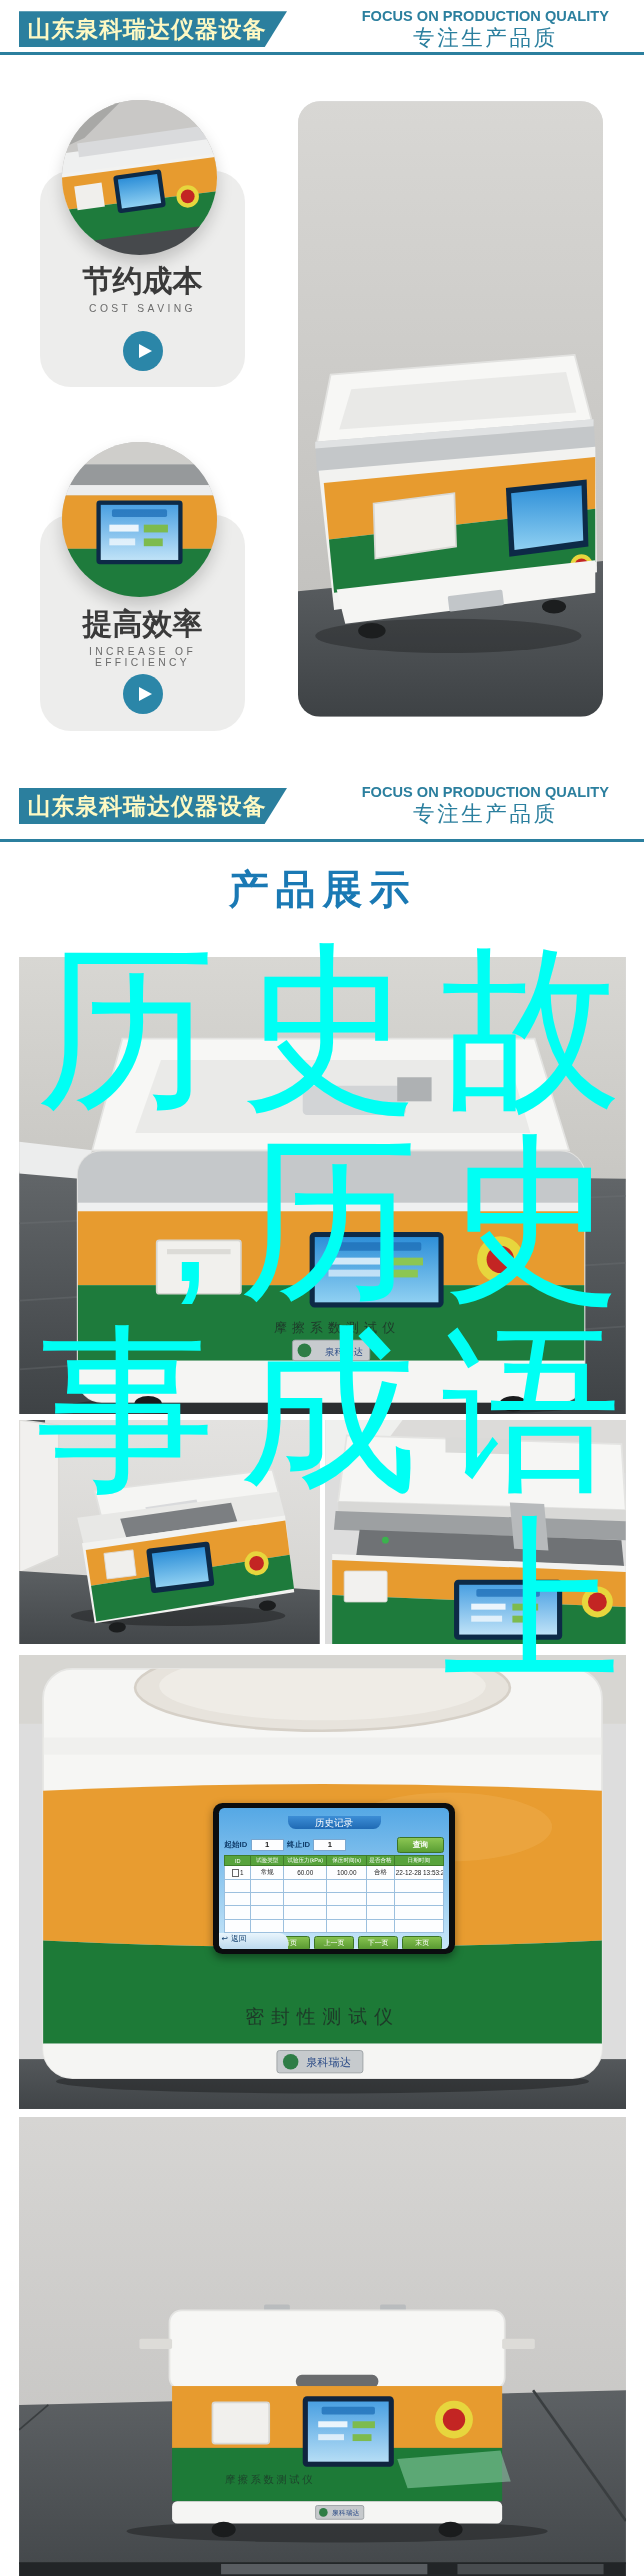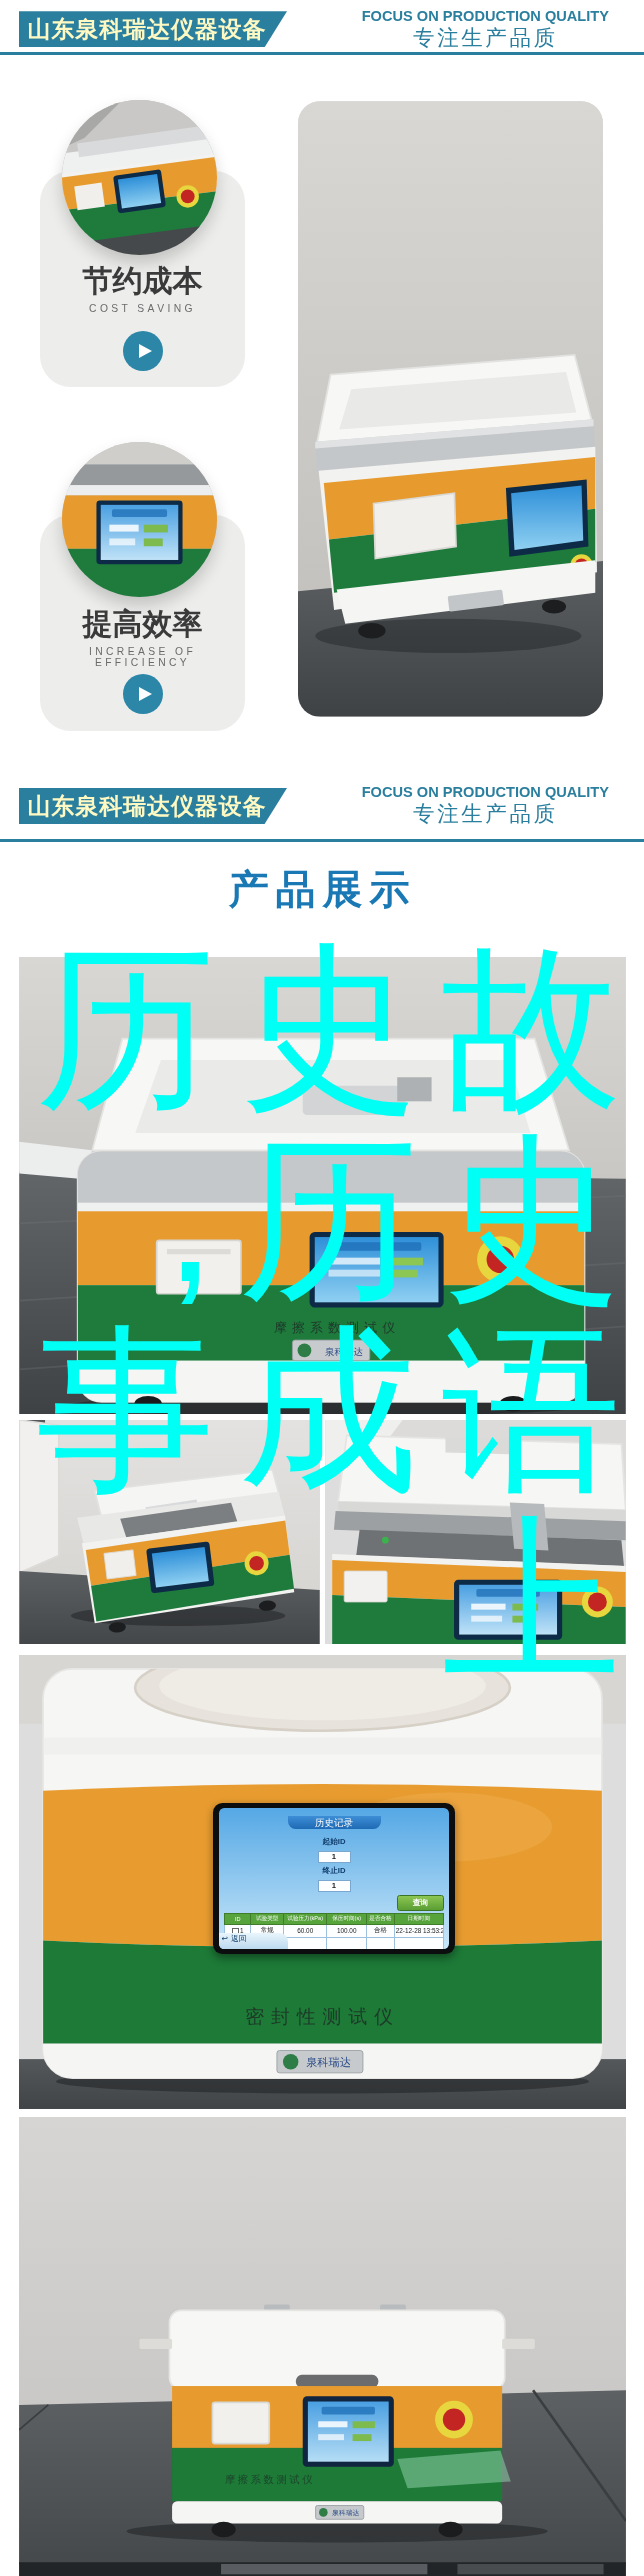--- a/index.html
+++ b/index.html
@@ -41,21 +41,21 @@
   .overlay{position:absolute;left:0;top:933px;width:645px;text-align:right;color:#00fff4;
            font-size:179px;line-height:191px;letter-spacing:24px;font-weight:400;z-index:6;pointer-events:none;}
   .overlay .ln{display:block;white-space:nowrap;}
   
   .ts{position:absolute;left:194px;top:148px;width:242px;height:151px;background:#0b0d0f;
       border-radius:9.5px;padding:5.2px 6px;box-sizing:border-box;z-index:3;box-shadow:0 3.4px 8.6px rgba(0,0,0,.4);}
   .ts-in{width:100%;height:100%;border-radius:5.2px;background:linear-gradient(#55a8e5,#c9e7f9);
          position:relative;overflow:hidden;color:#113e6c;}
   .ts-title{margin:8px auto;width:93px;background:linear-gradient(#3d8ed6,#1f6ab4);color:#fff;
             text-align:center;font-size:9.5px;line-height:13px;border-radius:0 0 7.7px 7.7px;}
-  .ts-form{display:flex;align-items:center;gap:3.4px;margin:2.6px 5.2px 1.7px 5.2px;font-size:7.7px;font-weight:bold;flex-direction:column;}
+  .ts-form{display:flex;align-items:center;gap:3.4px;margin:2.6px 5.2px 1.7px 5.2px;font-size:7.7px;font-weight:bold;}
   .ts-inp{width:31px;height:10.3px;background:#fdfeff;border:0.9px solid #7aa7cf;text-align:center;
           font-size:7.7px;line-height:10.3px;font-weight:bold;color:#222;}
   .ts-query{margin-left:auto;width:45px;height:13.8px;background:linear-gradient(#8cc653,#5a9e33);
             border:0.9px solid #3b7426;border-radius:2.6px;color:#fff;text-align:center;font-size:7.7px;line-height:13px;}
   .ts table{border-collapse:collapse;margin:0 5.2px;width:calc(100% - 10.3px);table-layout:fixed;}
   .ts th{background:#57a33c;color:#fff;font-size:5.6px;font-weight:normal;border:0.9px solid #3f7d2a;padding:0.9px 0;overflow:hidden;white-space:nowrap;}
   .ts td{background:#fdfeff;border:0.9px solid #9cc0de;height:10.3px;font-size:6.4px;text-align:center;
          color:#222;overflow:hidden;white-space:nowrap;}
   .ts .chk{display:inline-block;width:5.2px;height:5.2px;border:0.9px solid #666;vertical-align:middle;margin-right:0.9px;}
   .ts-btns{display:flex;gap:4.3px;margin:2.6px 6.9px;}

